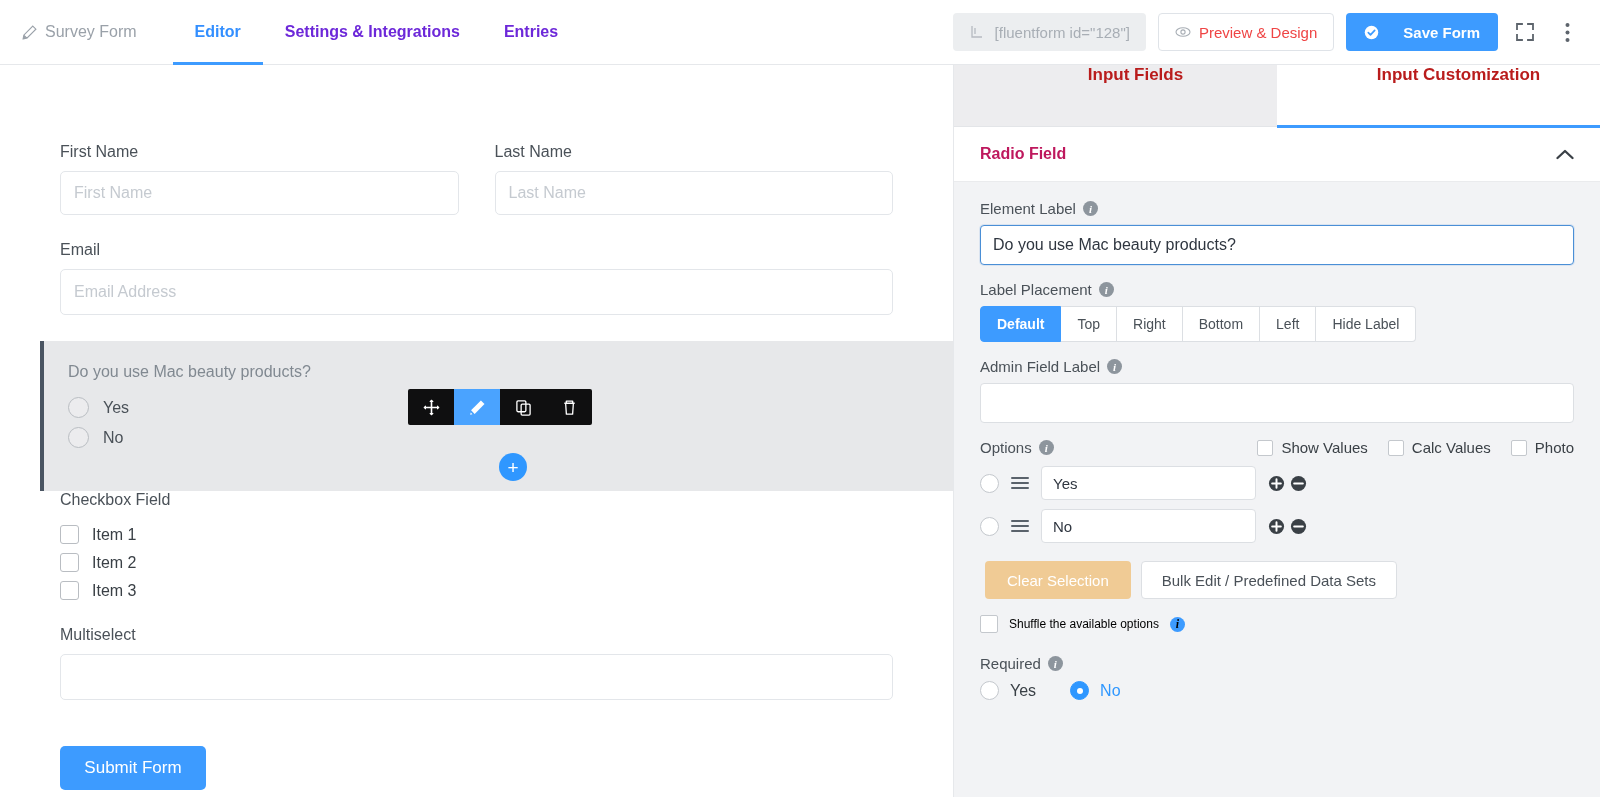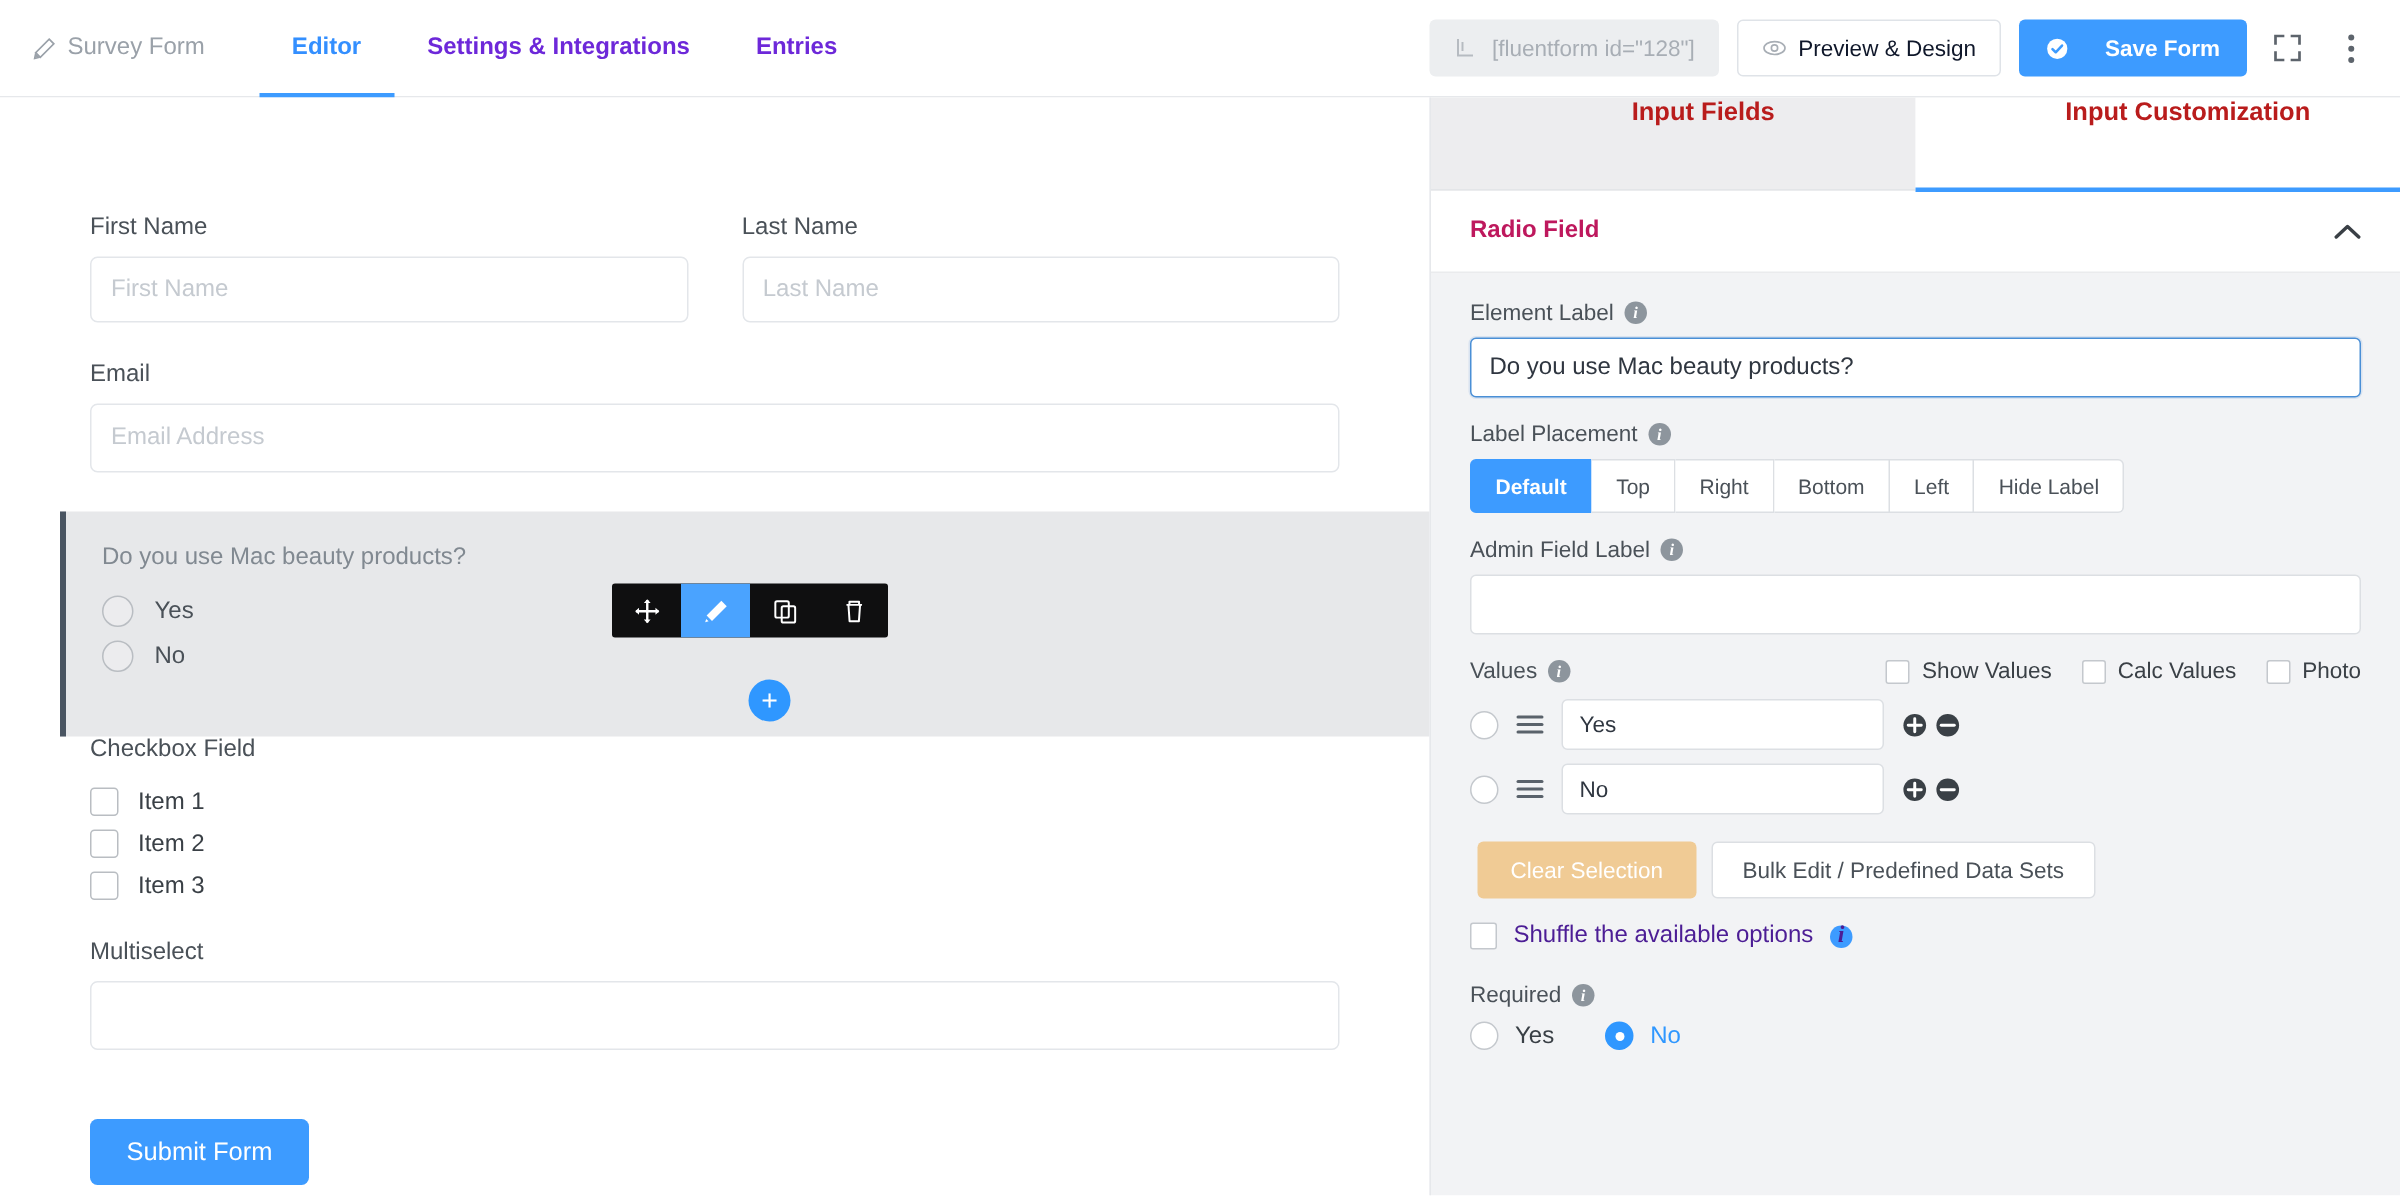--- a/index.html
+++ b/index.html
@@ -39,21 +39,21 @@
   }
   .shortcode {
     display: flex; align-items: center; gap: 10px;
     background: #eceef0; color: #a8aeb5; border-radius: 4px;
     height: 38px; padding: 0 16px; font-size: 15px;
   }
   .shortcode .sc-ic { width: 16px; height: 16px; display:block; }
   .btn-preview {
     display: flex; align-items: center; gap: 8px;
     background: #ffffff; border: 1px solid #dfe3e8; border-radius: 4px;
-    height: 38px; padding: 0 16px; font-size: 15px; color: #0f172a;
+    height: 38px; padding: 0 16px; font-size: 15px; color: #ef4444;
     cursor: pointer;
   }
   .btn-save {
     display: flex; align-items: center; gap: 24px;
     background: #3d9bff; border: none; border-radius: 4px;
     height: 38px; padding: 0 18px; font-size: 15px; font-weight: bold;
     color: #ffffff; cursor: pointer;
   }
   .icon-btn {
     width: 30px; height: 30px; display: flex; align-items: center;
@@ -220,21 +220,21 @@
     background: #f0cb95; color: #ffffff; font-size: 15px;
     font-family: inherit; cursor: pointer;
   }
   .btn-bulk {
     height: 38px; padding: 0 20px; border: 1px solid #dcdfe3;
     border-radius: 4px; background: #fff; color: #4a5158;
     font-size: 15px; font-family: inherit; cursor: pointer;
   }
   .shuffle-row { display: flex; align-items: center; gap: 11px; margin-bottom: 22px; }
   .shuffle-row .sq-box { width: 18px; height: 18px; }
-  .shuffle-row span { font-size: 16px; color: #4c1d95; }
+  .shuffle-row span { font-size: 12px; color: #000000; }
 
   .req-opts { display: flex; align-items: center; gap: 34px; margin-top: 9px; }
   .req-opt { display: flex; align-items: center; gap: 11px; font-size: 16px; color: #3a4046; }
   .req-radio {
     width: 19px; height: 19px; border-radius: 50%;
     border: 1px solid #c4c8cd; background: #fff;
   }
   .req-opt.sel .req-radio {
     background: #2f97ff; border-color: #2f97ff;
     display: flex; align-items: center; justify-content: center;
@@ -443,21 +443,21 @@
       <div class="grp">
         <div class="grp-label">
           <span>Admin Field Label</span>
           <span class="info-ic">i</span>
         </div>
         <input class="p-input" value="" style="">
       </div>
 
       <div class="opt-head">
         <div class="grp-label" style="margin:0;">
-          <span>Values</span>
+          <span>Options</span>
           <span class="info-ic">i</span>
         </div>
         <div class="opt-toggles">
           <label class="opt-toggle">
             <span class="sq-box"></span>
             <span>Show Values</span>
           </label>
           <label class="opt-toggle">
             <span class="sq-box"></span>
             <span>Calc Values</span>

